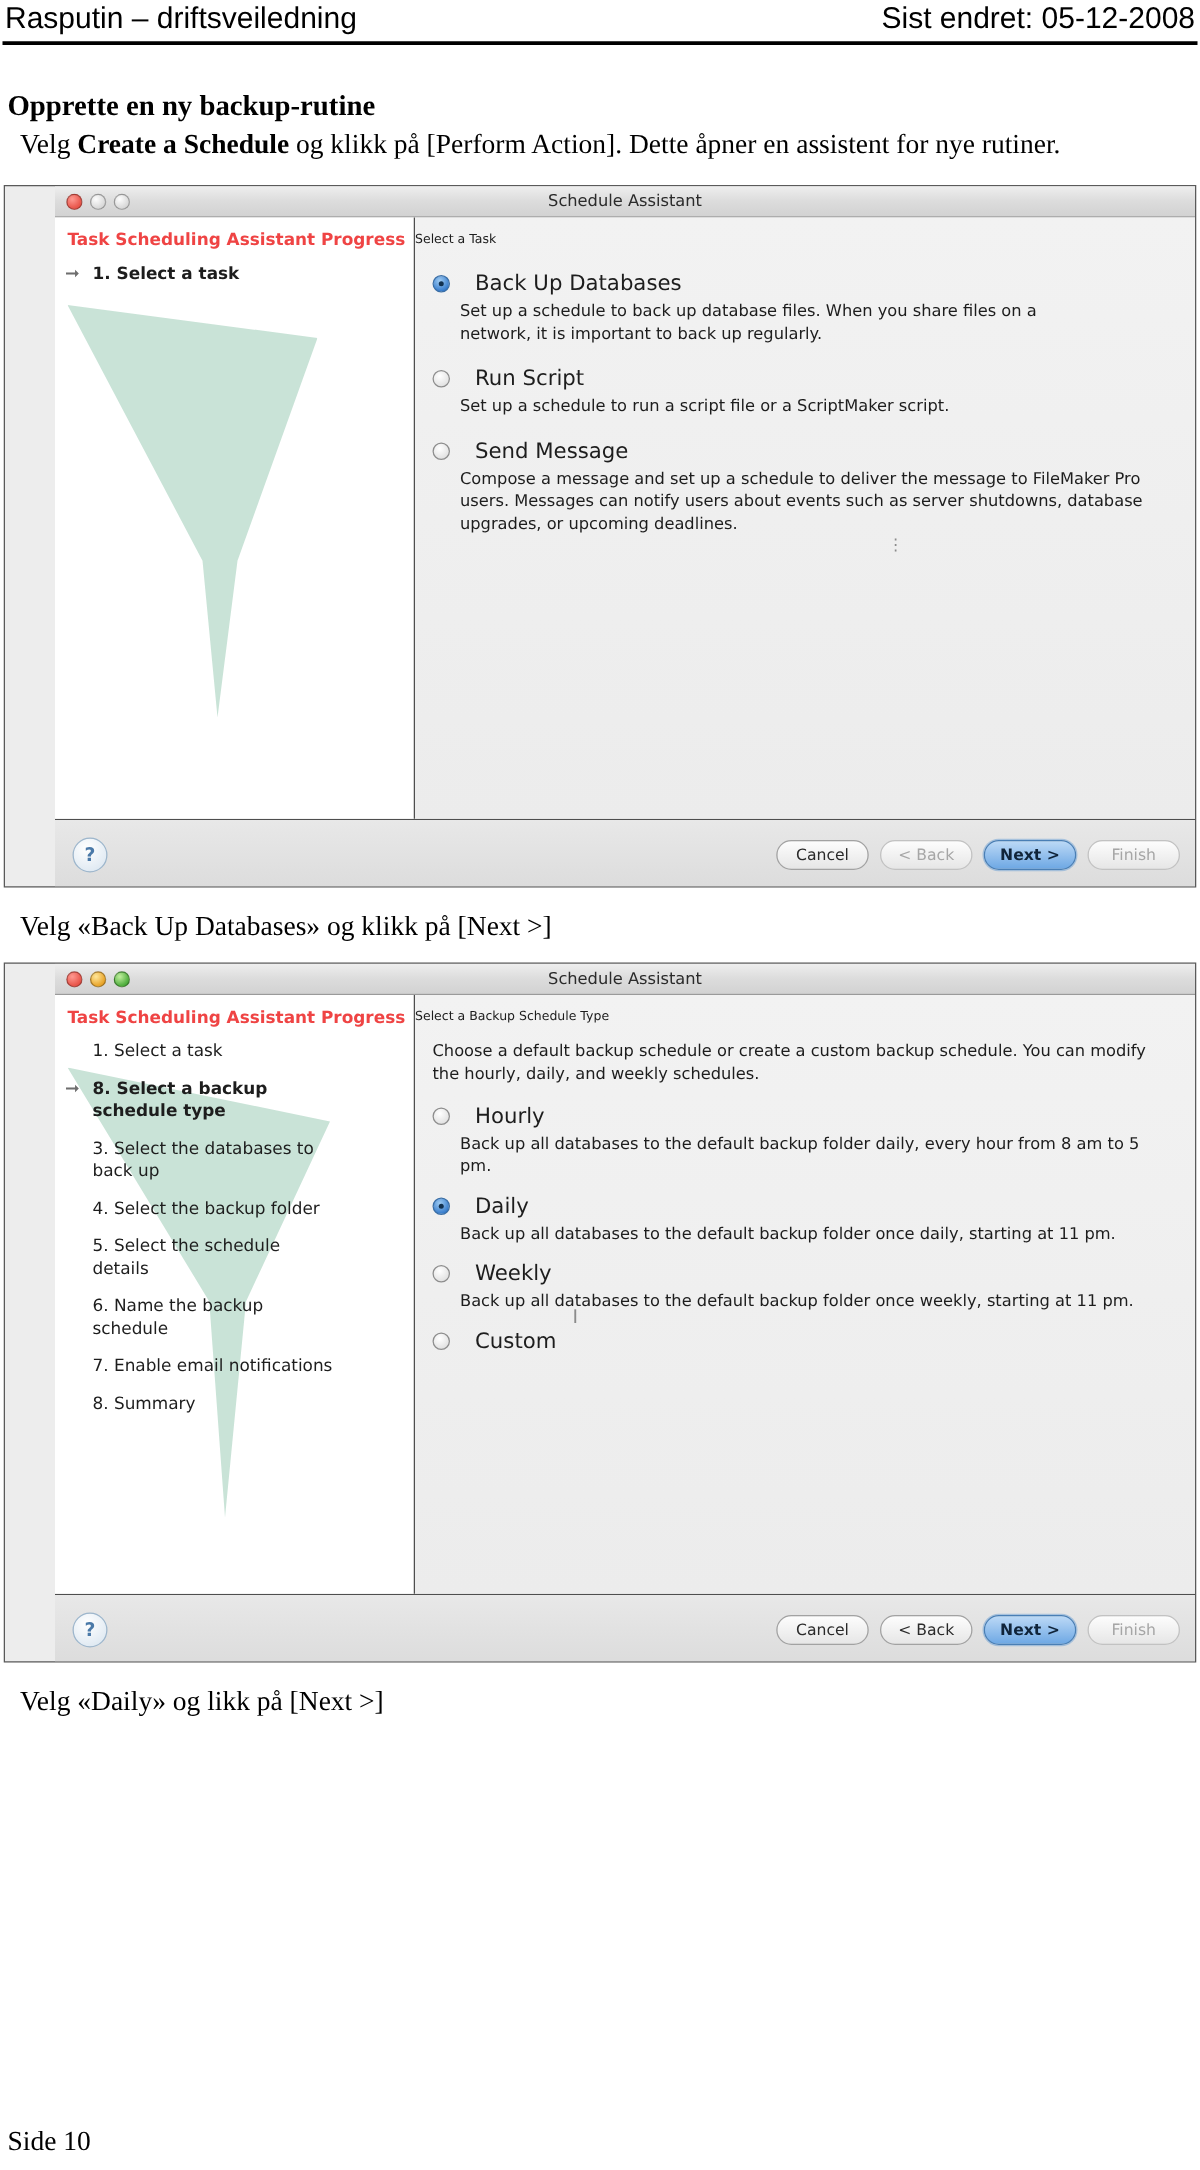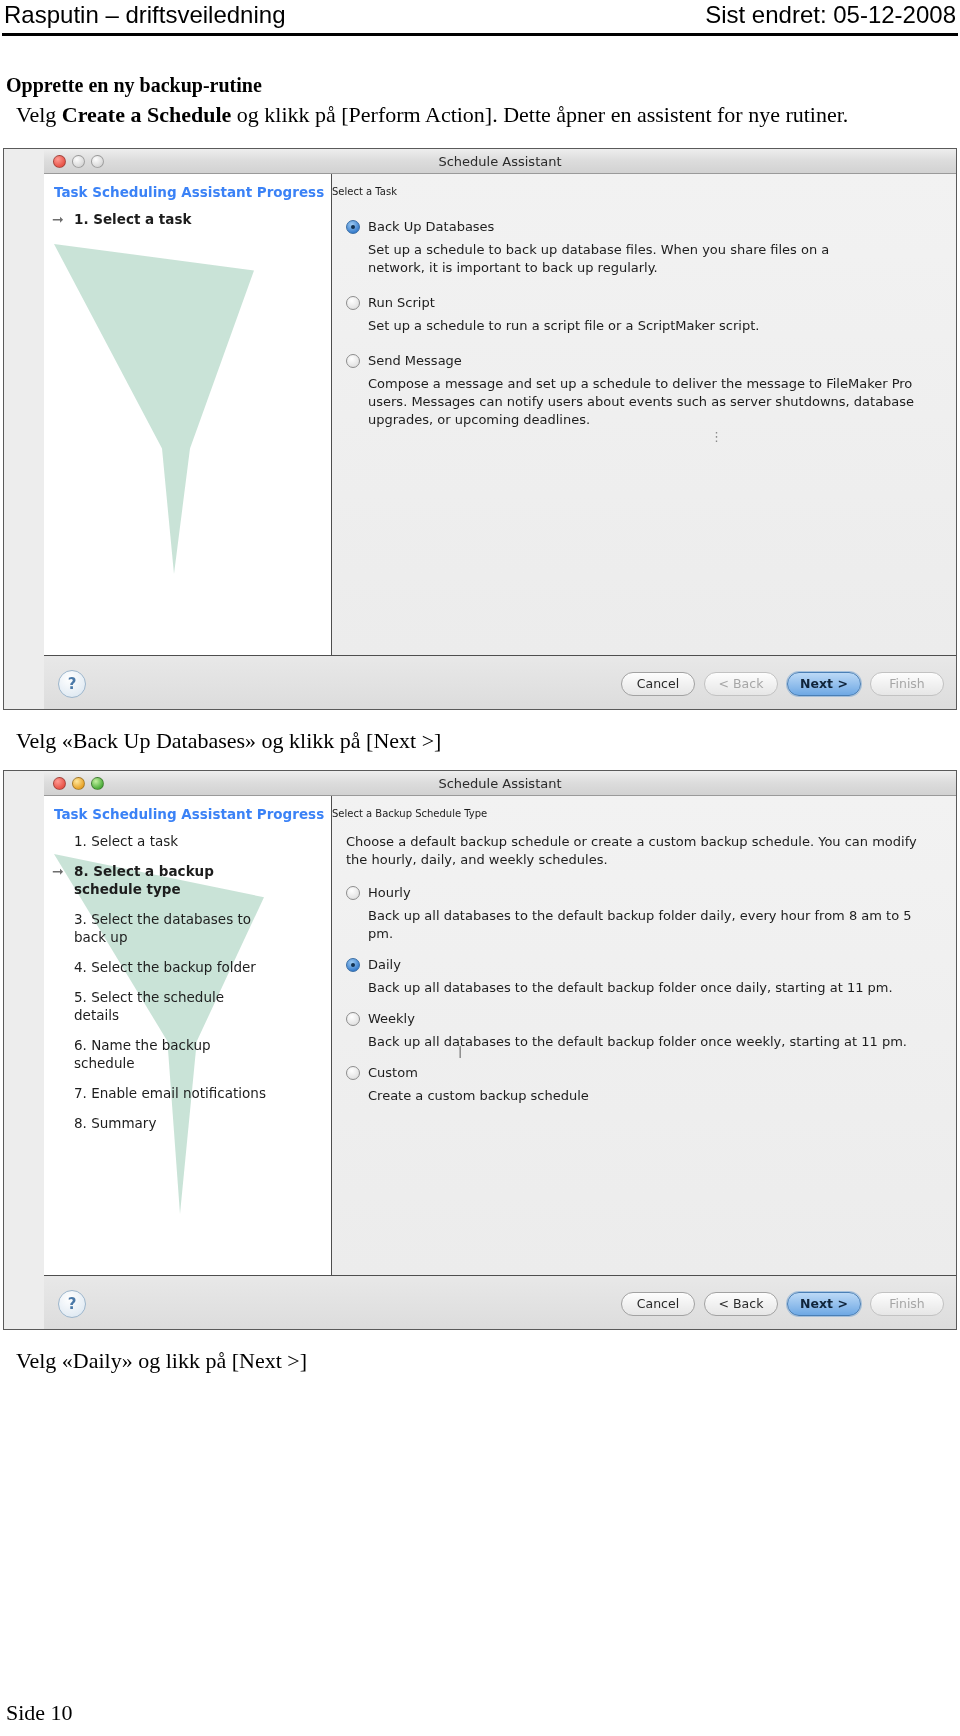--- a/index.html
+++ b/index.html
@@ -43,21 +43,21 @@
     height: 3px;
     background: #000;
   }
 
   
   .doc-h1 {
     position: absolute;
     left: 6px;
     font-family: "Liberation Serif", serif;
     font-weight: bold;
-    font-size: 20px;
+    font-size: 23px;
     line-height: 26px;
     white-space: nowrap;
   }
   .doc-p {
     position: absolute;
     left: 16px;
     font-family: "Liberation Serif", serif;
     font-size: 22px;
     line-height: 26px;
     white-space: nowrap;
@@ -131,21 +131,21 @@
   }
   .funnel {
     position: absolute;
     background: #bfded0;
     opacity: 0.85;
     pointer-events: none;
   }
   .sidebar-head {
     font-size: 13.5px;
     font-weight: bold;
-    color: #3b82f6;
+    color: #ef4444;
     padding: 10px 0 10px 10px;
     position: relative;
     z-index: 2;
   }
   .steps { position: relative; z-index: 2; }
   .step {
     display: flex;
     align-items: flex-start;
     font-size: 13.5px;
     color: #1d1d1d;
@@ -205,23 +205,23 @@
   }
   .radio.on::after {
     content: "";
     position: absolute;
     left: 4px; top: 4px;
     width: 4px; height: 4px;
     border-radius: 50%;
     background: #12314f;
   }
   .radio-label {
-    font-size: 13px;
+    font-size: 17px;
     color: #1d1d1d;
-    margin-left: 8px;
+    margin-left: 20px;
     line-height: 16px;
     text-align: right;
   }
   .radio-desc {
     font-size: 13px;
     color: #1d1d1d;
     line-height: 18px;
     margin: 6px 18px 0 36px;
   }
 
@@ -423,21 +423,20 @@
       <div class="radio-row" style="margin-top:14px">
         <div class="radio"></div>
         <div class="radio-label">Weekly</div>
       </div>
       <div class="radio-desc" style="margin-right:42px">Back up all databases to the default backup folder once weekly, starting at 11 pm.</div>
 
       <div class="radio-row" style="margin-top:14px">
         <div class="radio"></div>
         <div class="radio-label">Custom</div>
       </div>
-      <div class="radio-desc">Create a custom backup schedule</div>
 
       <div class="cursor-mark" style="left:126px; top:248px; font-size:15px">I</div>
     </div>
   </div>
 
   <div class="footer-bar">
     <div class="help-btn">?</div>
     <div class="btn-group">
       <div class="btn">Cancel</div>
       <div class="btn">&lt; Back</div>

